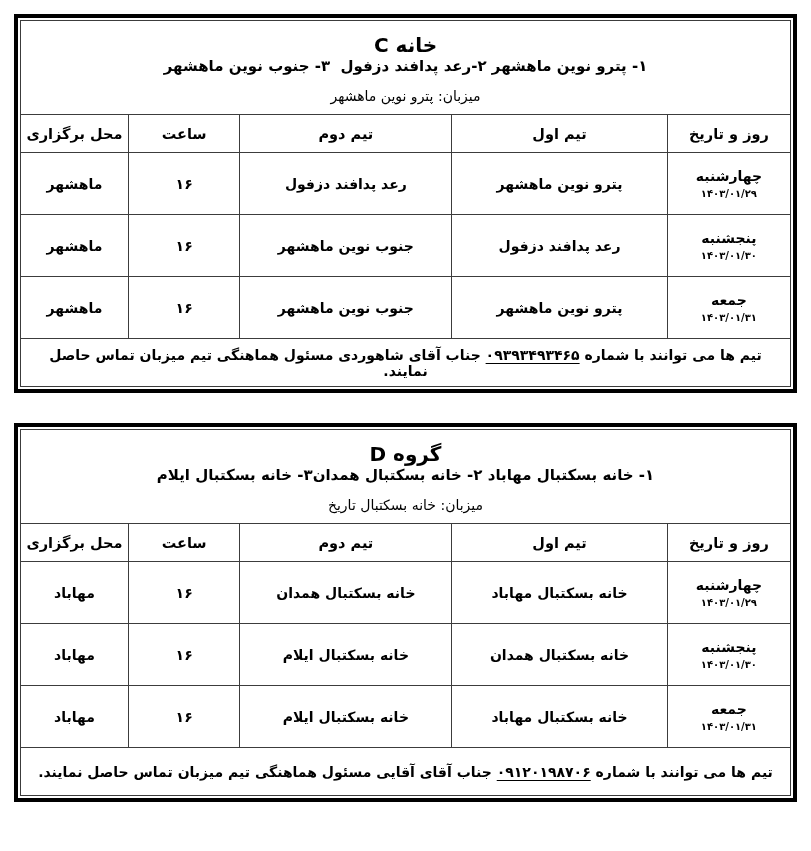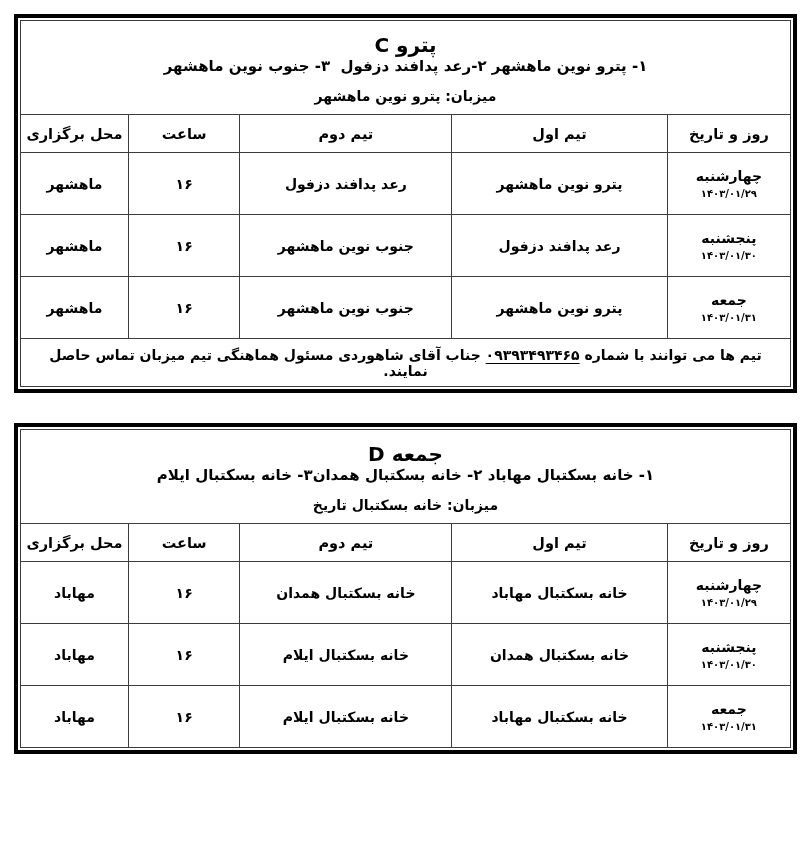--- a/index.html
+++ b/index.html
@@ -44,21 +44,21 @@
   }
   .teams-line {
     display: block;
     font-size: 15px;
     font-weight: bold;
     white-space: pre-wrap;
   }
   .host-line {
     display: block;
     font-size: 14px;
-    font-weight: bold;
+    font-weight: normal;
     margin-top: 13px;
   }
   
   th.col-h {
     height: 38px;
     font-size: 14.5px;
   }
   
   tr.match-row td { height: 62px; font-size: 14px; }
   .day  { display: block; font-size: 14px; }
@@ -83,21 +83,21 @@
       <colgroup>
         <col style="width:16%">
           <col style="width:28%">
           <col style="width:27.5%">
           <col style="width:14.5%">
           <col style="width:14%">
       </colgroup>
       <tbody>
           <tr>
         <td class="title-cell" colspan="5">
-          <span class="group-title">پترو C</span>
+          <span class="group-title">خانه C</span>
           <span class="teams-line">۱- پترو نوین ماهشهر ۲-رعد پدافند دزفول  ۳- جنوب نوین ماهشهر</span>
           <span class="host-line">میزبان: پترو نوین ماهشهر</span>
         </td>
       </tr>
       <tr>
         <th class="col-h">روز و تاریخ</th>
         <th class="col-h">تیم اول</th>
         <th class="col-h">تیم دوم</th>
         <th class="col-h">ساعت</th>
         <th class="col-h">محل برگزاری</th>
@@ -144,21 +144,21 @@
       <colgroup>
         <col style="width:16%">
           <col style="width:28%">
           <col style="width:27.5%">
           <col style="width:14.5%">
           <col style="width:14%">
       </colgroup>
       <tbody>
           <tr>
         <td class="title-cell" colspan="5">
-          <span class="group-title">جمعه D</span>
+          <span class="group-title">گروه D</span>
           <span class="teams-line">۱- خانه بسکتبال مهاباد ۲- خانه بسکتبال همدان۳- خانه بسکتبال ایلام</span>
           <span class="host-line">میزبان: خانه بسکتبال تاریخ</span>
         </td>
       </tr>
       <tr>
         <th class="col-h">روز و تاریخ</th>
         <th class="col-h">تیم اول</th>
         <th class="col-h">تیم دوم</th>
         <th class="col-h">ساعت</th>
         <th class="col-h">محل برگزاری</th>
@@ -186,17 +186,20 @@
       <tr class="match-row">
         <td>
           <span class="day">جمعه</span>
           <span class="date">۱۴۰۳/۰۱/۳۱</span>
         </td>
         <td>خانه بسکتبال مهاباد</td>
         <td>خانه بسکتبال ایلام</td>
         <td class="c-time">۱۶</td>
         <td>مهاباد</td>
       </tr>
+      <tr>
+        <td class="note-cell" colspan="5"><span>تیم ها می توانند با شماره </span><span class="phone">۰۹۱۲۰۱۹۸۷۰۶</span><span> جناب آقای آقایی مسئول هماهنگی تیم میزبان تماس حاصل نمایند.</span></td>
+      </tr>
     </tbody>
       </table>
   </div>
 
 </div>
 
 </body></html>

